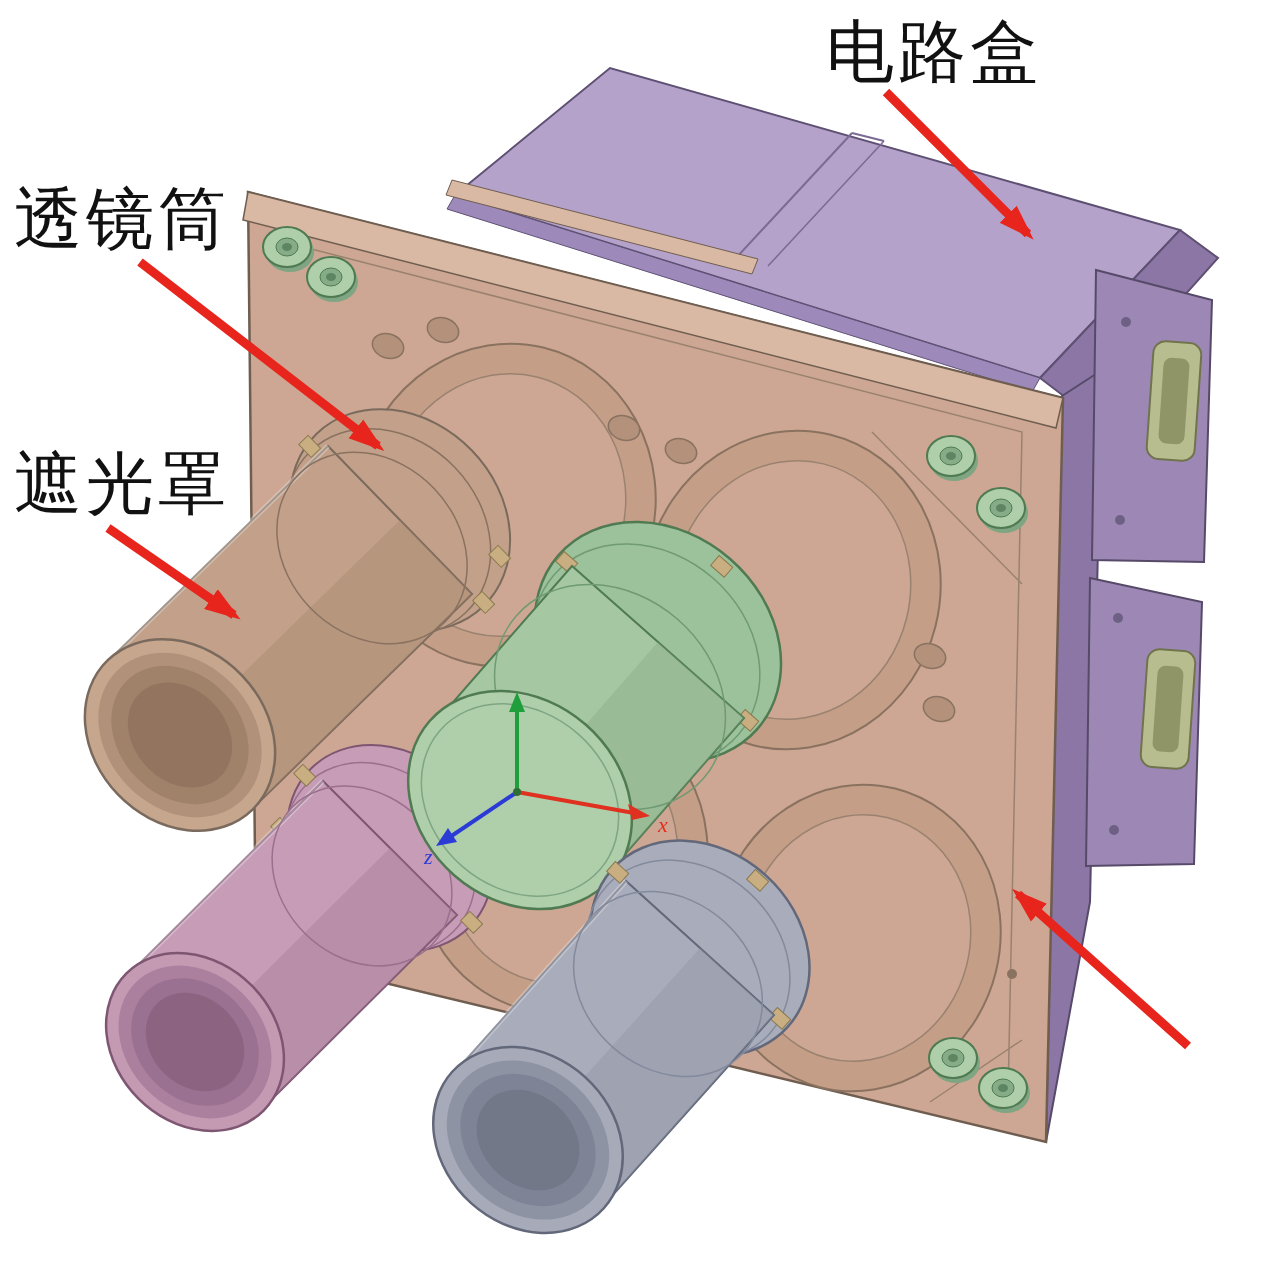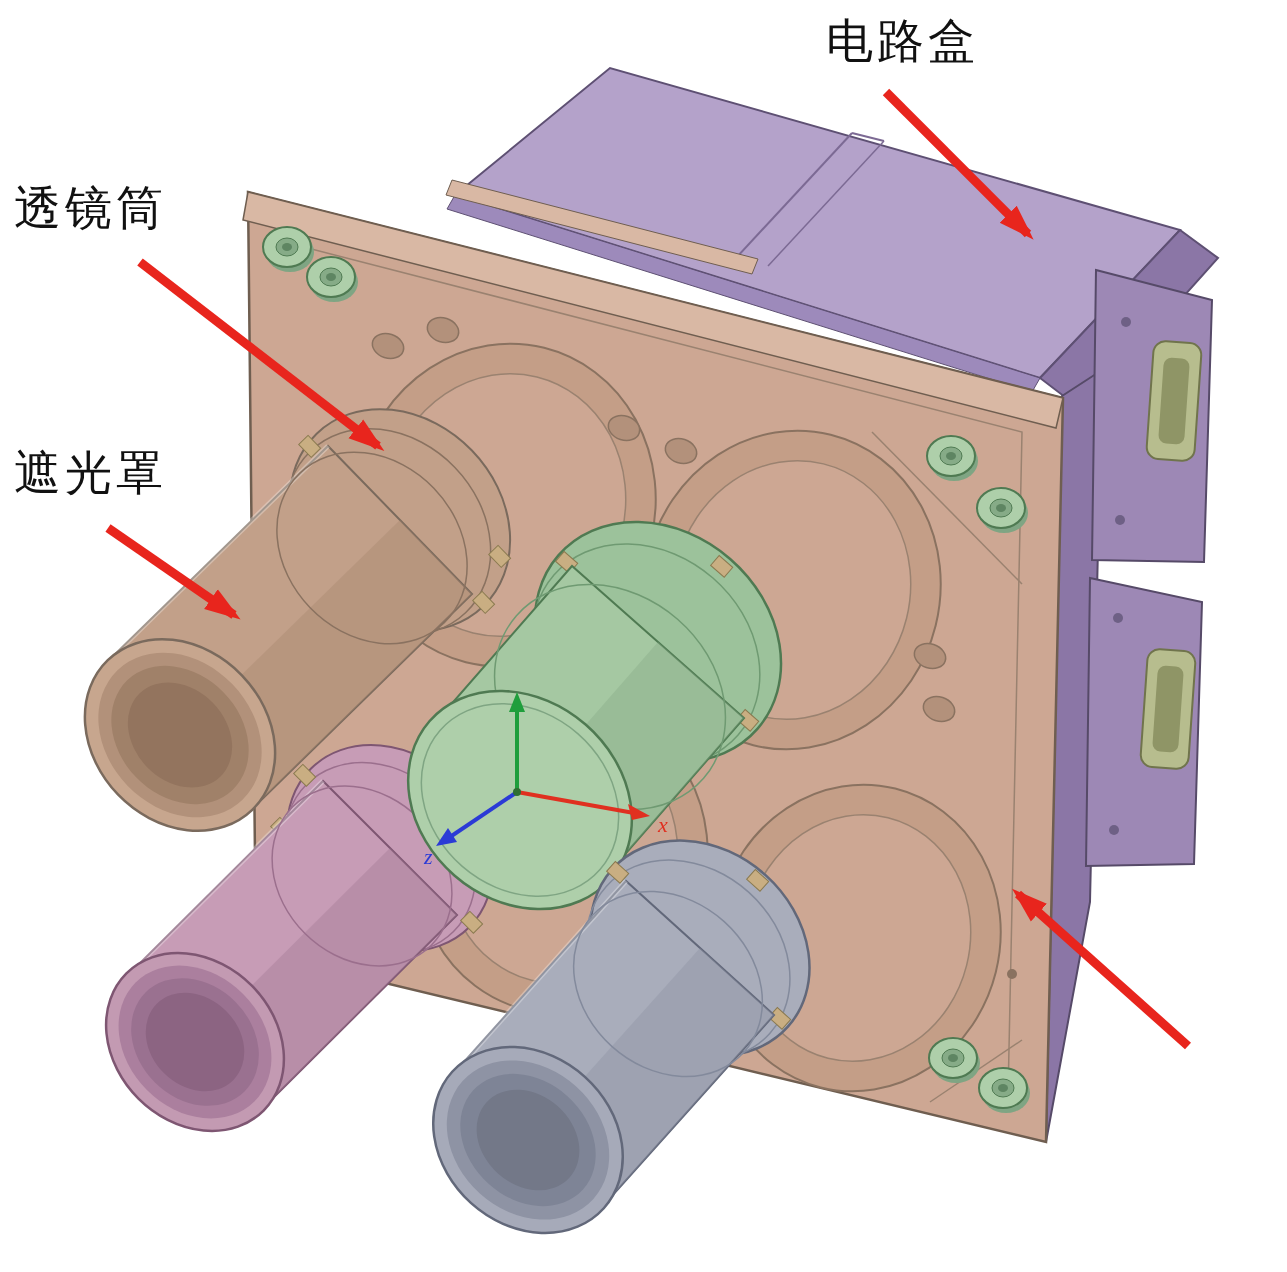--- a/index.html
+++ b/index.html
@@ -6,21 +6,21 @@
   .stage{
     position:relative;
     width:1287px;height:1272px;
     background:#ffffff;
     font-family:"Liberation Serif", serif;
     overflow:hidden;
   }
   svg{position:absolute;left:0;top:0;}
   .anno-label{
     position:absolute;
-    font-size:47px;
+    font-size:68px;
     letter-spacing:4px;
     line-height:1;
     color:var(--label-text,#111);
     white-space:nowrap;
     user-select:none;
   }
   
   .f-plate{fill:var(--plate)}
   .f-plate-light{fill:var(--plate-light)}
   .f-box-top{fill:var(--box-top)}

